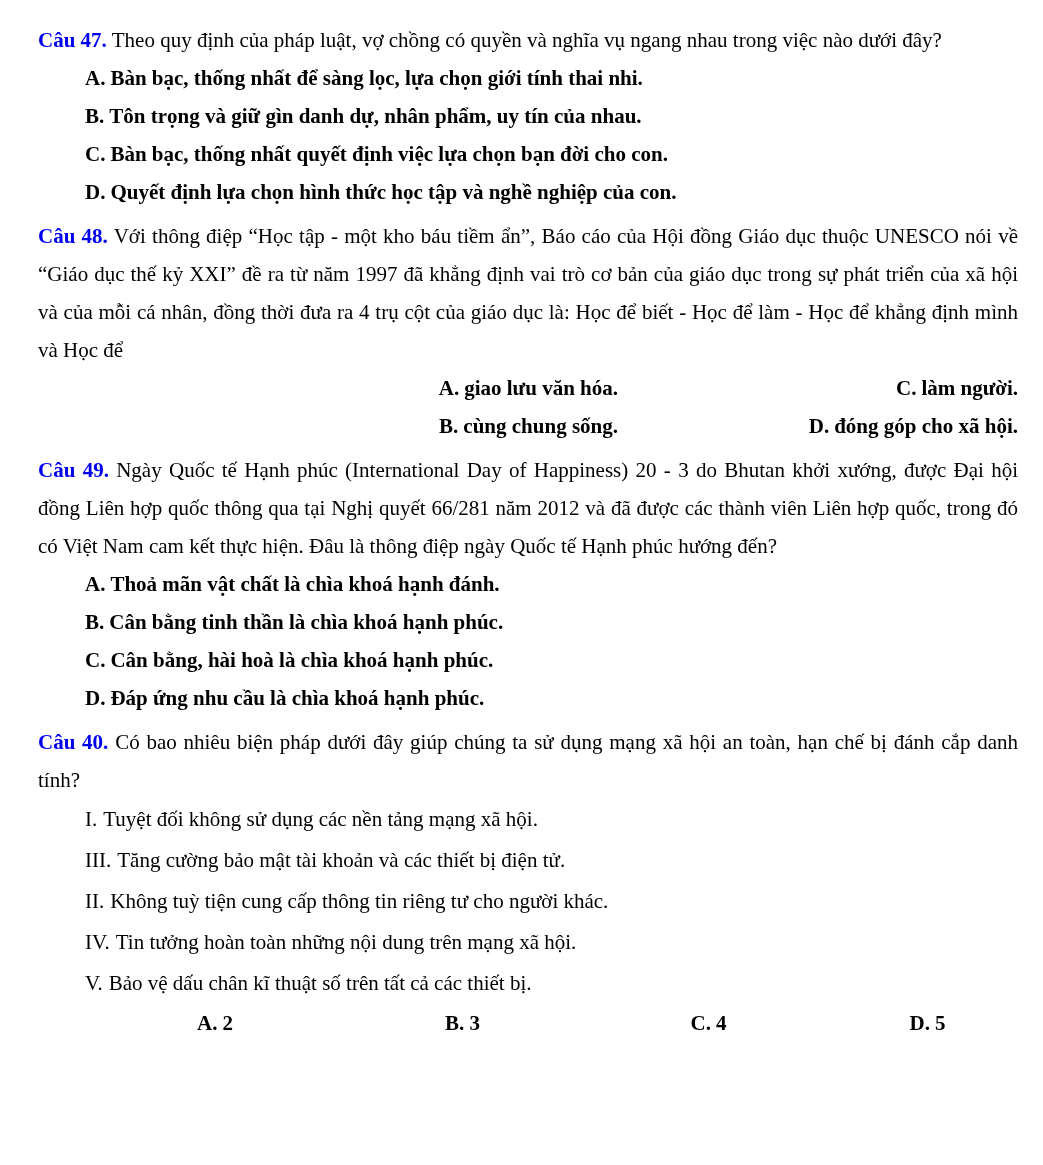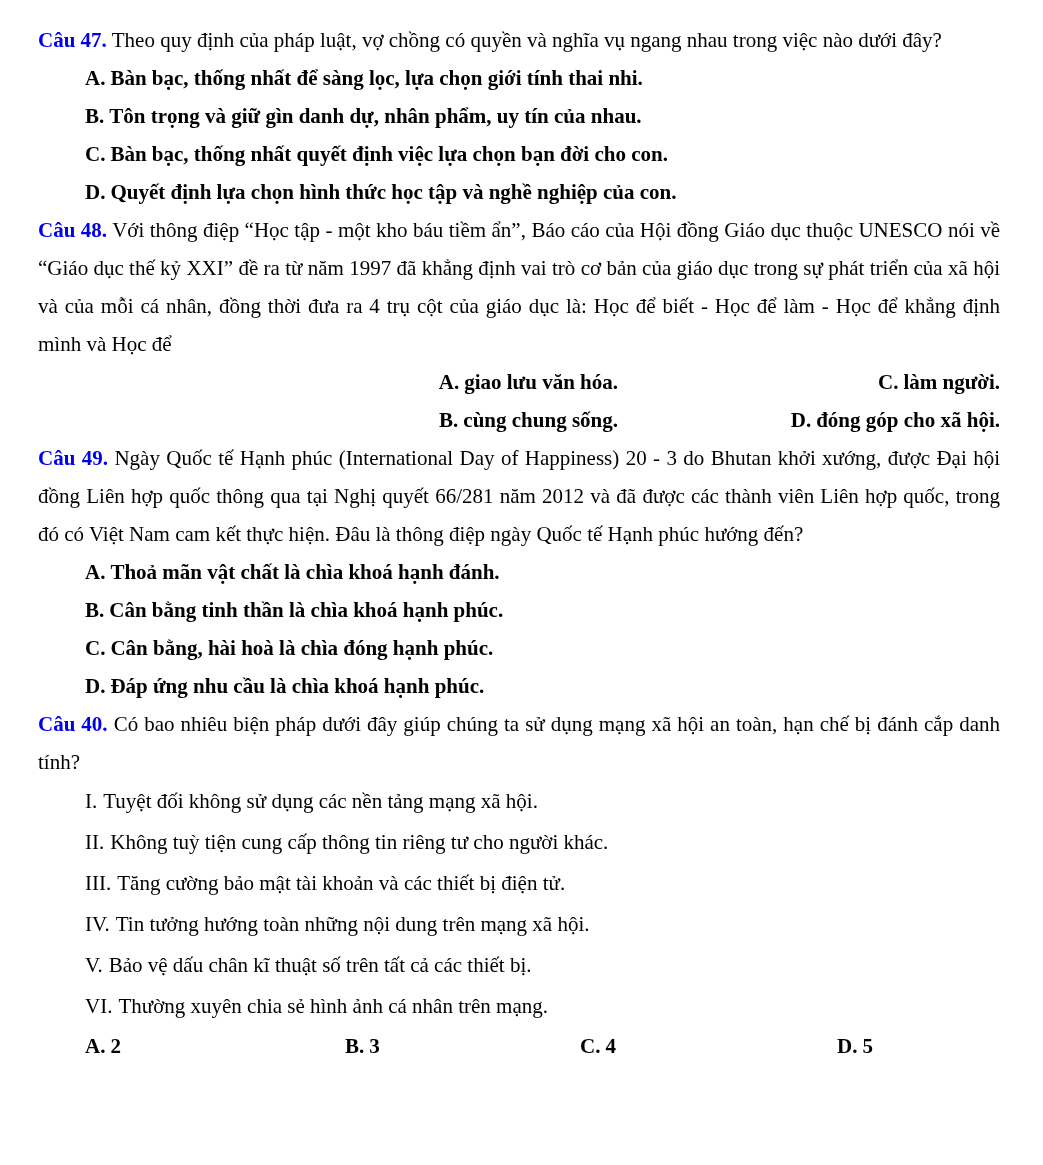--- a/index.html
+++ b/index.html
@@ -6,40 +6,41 @@
   html, body { background: #ffffff; }
   body {
     width: 1043px;
     height: 1165px;
     overflow: hidden;
     font-family: "Liberation Serif", "DejaVu Serif", serif;
     font-size: 21px;
     line-height: 38px;
     color: #000000;
   }
-  .page { padding: 21px 43px 0 38px; }
-  .question + .question { }
+  .page { padding: 21px 25px 0 38px; }
+  .question + .question { margin-top: 6px; }
   .q-para { text-align: justify; }
   .q-num { color: var(--accent, #0000f0); font-weight: bold; }
   .opt { margin-left: 47px; }
   .opt-label { font-weight: bold; margin-right: 5px; }
   .opt-text { font-weight: bold; }
   .two-col {
     display: grid;
     grid-template-columns: 533px 1fr;
     margin-left: 47px;
     text-align: right;
   }
   .two-col .opt { margin-left: 0; }
   .stmt { margin-left: 47px; line-height: 41px; }
   .stmt-label { margin-right: 6px; }
   .ans-row {
     display: grid;
     grid-template-columns: 260px 235px 257px auto;
     margin-left: 47px;
+    text-align: center;
   }
   .ans-row .opt { margin-left: 0; }
 </style>
 </head>
 <body>
 
 <div class="page">
 
   <section class="question">
     <p class="q-para"><span class="q-num">Câu 47.</span> <span>Theo quy định của pháp luật, vợ chồng có quyền và nghĩa vụ ngang nhau trong việc nào dưới đây?</span></p>
@@ -56,32 +57,31 @@
       <div class="opt"><span class="opt-label">C.</span><span class="opt-text">làm người.</span></div>
       <div class="opt"><span class="opt-label">B.</span><span class="opt-text">cùng chung sống.</span></div>
       <div class="opt"><span class="opt-label">D.</span><span class="opt-text">đóng góp cho xã hội.</span></div>
     </div>
   </section>
 
   <section class="question">
     <p class="q-para"><span class="q-num">Câu 49.</span> <span>Ngày Quốc tế Hạnh phúc (International Day of Happiness) 20 - 3 do Bhutan khởi xướng, được Đại hội đồng Liên hợp quốc thông qua tại Nghị quyết 66/281 năm 2012 và đã được các thành viên Liên hợp quốc, trong đó có Việt Nam cam kết thực hiện. Đâu là thông điệp ngày Quốc tế Hạnh phúc hướng đến?</span></p>
     <div class="opt"><span class="opt-label">A.</span><span class="opt-text">Thoả mãn vật chất là chìa khoá hạnh đánh.</span></div>
     <div class="opt"><span class="opt-label">B.</span><span class="opt-text">Cân bằng tinh thần là chìa khoá hạnh phúc.</span></div>
-    <div class="opt"><span class="opt-label">C.</span><span class="opt-text">Cân bằng, hài hoà là chìa đóng hạnh phúc.</span></div>
+    <div class="opt"><span class="opt-label">C.</span><span class="opt-text">Cân bằng, hài hoà là chìa khoá hạnh phúc.</span></div>
     <div class="opt"><span class="opt-label">D.</span><span class="opt-text">Đáp ứng nhu cầu là chìa khoá hạnh phúc.</span></div>
   </section>
 
   <section class="question">
     <p class="q-para"><span class="q-num">Câu 40.</span> <span>Có bao nhiêu biện pháp dưới đây giúp chúng ta sử dụng mạng xã hội an toàn, hạn chế bị đánh cắp danh tính?</span></p>
     <div class="stmt"><span class="stmt-label">I.</span><span>Tuyệt đối không sử dụng các nền tảng mạng xã hội.</span></div>
+    <div class="stmt"><span class="stmt-label">III.</span><span>Tăng cường bảo mật tài khoản và các thiết bị điện tử.</span></div>
     <div class="stmt"><span class="stmt-label">II.</span><span>Không tuỳ tiện cung cấp thông tin riêng tư cho người khác.</span></div>
-    <div class="stmt"><span class="stmt-label">III.</span><span>Tăng cường bảo mật tài khoản và các thiết bị điện tử.</span></div>
-    <div class="stmt"><span class="stmt-label">IV.</span><span>Tin tưởng hướng toàn những nội dung trên mạng xã hội.</span></div>
+    <div class="stmt"><span class="stmt-label">IV.</span><span>Tin tưởng hoàn toàn những nội dung trên mạng xã hội.</span></div>
     <div class="stmt"><span class="stmt-label">V.</span><span>Bảo vệ dấu chân kĩ thuật số trên tất cả các thiết bị.</span></div>
-    <div class="stmt"><span class="stmt-label">VI.</span><span>Thường xuyên chia sẻ hình ảnh cá nhân trên mạng.</span></div>
     <div class="ans-row">
       <div class="opt"><span class="opt-label">A.</span><span class="opt-text">2</span></div>
       <div class="opt"><span class="opt-label">B.</span><span class="opt-text">3</span></div>
       <div class="opt"><span class="opt-label">C.</span><span class="opt-text">4</span></div>
       <div class="opt"><span class="opt-label">D.</span><span class="opt-text">5</span></div>
     </div>
   </section>
 
 </div>
 

